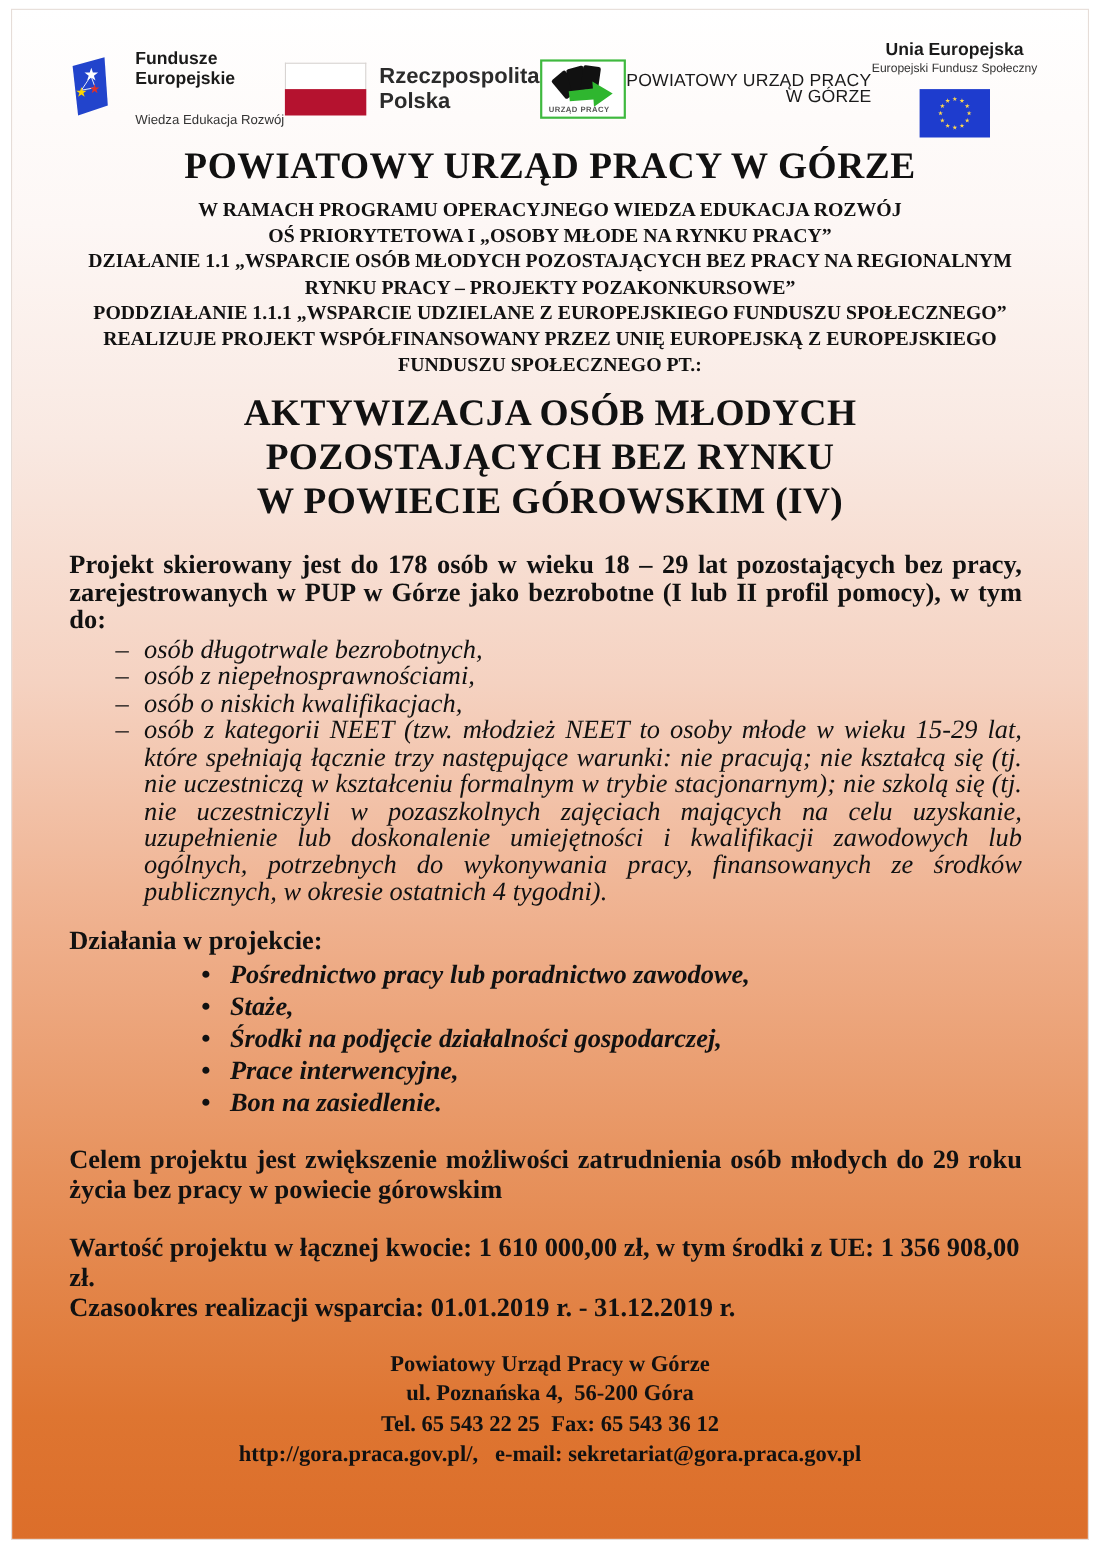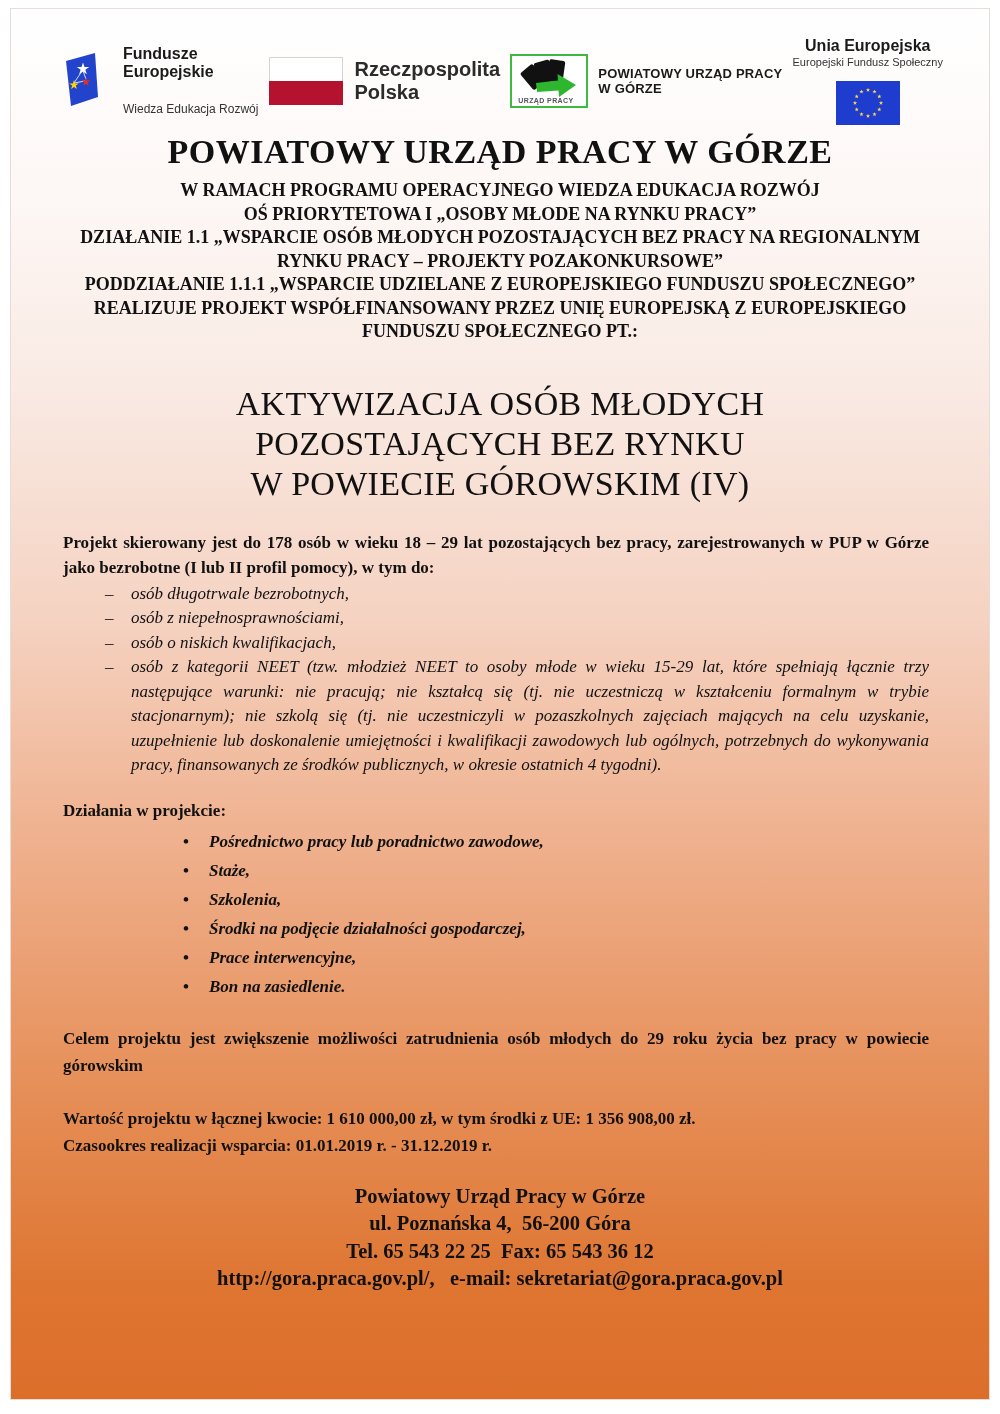--- a/index.html
+++ b/index.html
@@ -25,32 +25,32 @@
   .logo-fe{display:flex;align-items:center;gap:24px;}
   .logo-fe .txt .t1{font-size:16px;font-weight:bold;line-height:18px;color:#1a1a1a;}
   .logo-fe .txt .t2{font-size:12px;line-height:16px;color:#333;margin-top:20px;}
   .logo-pl{display:flex;align-items:center;gap:12px;}
   .flag-pl{width:74px;height:48px;}
   .flag-pl .top{height:50%;background:#fff;border:1px solid #d8d4d2;border-bottom:none;box-sizing:border-box;}
   .flag-pl .bot{height:50%;background:#b5122f;}
   .logo-pl .txt{font-size:20px;font-weight:600;line-height:23px;color:#2b2b2b;}
   .logo-pup{position:relative;width:78px;height:54px;background:#fff;border:2px solid #3fb93f;box-sizing:border-box;}
   .logo-pup .caption{position:absolute;left:6px;bottom:2px;font-size:7px;font-weight:bold;color:#555;letter-spacing:.4px;}
-  .office{font-size:13px;font-weight:bold;line-height:15px;text-align:left;color:#1a1a1a;letter-spacing:.2px;}
+  .office{font-size:16px;font-weight:normal;line-height:15px;text-align:right;color:#1a1a1a;letter-spacing:.2px;}
   .logo-eu{display:flex;align-items:center;gap:12px;flex-direction:column;}
   .logo-eu .txt{text-align:center;}
   .logo-eu .txt .t1{font-size:16px;font-weight:bold;line-height:18px;color:#1a1a1a;}
   .logo-eu .txt .t2{font-size:11px;line-height:14px;color:#333;}
   .flag-eu{width:64px;height:44px;background:#1e3cce;}
 
   
   .h1-title{margin:20px 0 0;text-align:center;font-size:34px;font-weight:bold;letter-spacing:.5px;}
   .program{margin:8px auto 0;width:880px;text-align:center;font-weight:bold;font-size:18px;line-height:23.5px;}
-  .project-title{margin-top:40px;text-align:center;font-weight:normal;font-size:34px;line-height:40px;letter-spacing:.3px;}
-  .bodytext{margin:26px 60px 0 52px;font-size:17px;}
+  .project-title{margin-top:12px;text-align:center;font-weight:bold;font-size:34px;line-height:40px;letter-spacing:.3px;}
+  .bodytext{margin:26px 60px 0 52px;font-size:24px;}
   .intro{font-weight:bold;line-height:25px;text-align:justify;}
   ul.dash-list{list-style:none;margin:2px 0 0;padding:0 0 0 42px;}
   ul.dash-list li{position:relative;padding-left:26px;font-style:italic;line-height:24.5px;}
   ul.dash-list li::before{content:"\2013";position:absolute;left:0;}
   ul.dash-list li.justify{text-align:justify;}
   .activities-heading{margin-top:20px;font-weight:bold;line-height:25px;}
   ul.bullet-list{list-style:none;margin:4px 0 0;padding:0 0 0 120px;}
   ul.bullet-list li{position:relative;padding-left:26px;font-weight:bold;font-style:italic;line-height:29px;}
   ul.bullet-list li::before{content:"\2022";position:absolute;left:0;font-style:normal;}
   .goal{margin-top:24px;font-weight:bold;line-height:27px;text-align:justify;}
@@ -168,21 +168,20 @@
       <li>osób z niepełnosprawnościami,</li>
       <li>osób o niskich kwalifikacjach,</li>
       <li class="justify">osób z kategorii NEET (tzw. młodzież NEET to osoby młode w wieku 15-29 lat, które spełniają łącznie trzy następujące warunki: nie pracują; nie kształcą się (tj. nie uczestniczą w kształceniu formalnym w trybie stacjonarnym); nie szkolą się (tj. nie uczestniczyli w pozaszkolnych zajęciach mających na celu uzyskanie, uzupełnienie lub doskonalenie umiejętności i kwalifikacji zawodowych lub ogólnych, potrzebnych do wykonywania pracy, finansowanych ze środków publicznych, w okresie ostatnich 4 tygodni).</li>
     </ul>
 
     <div class="activities-heading">Działania w projekcie:</div>
 
     <ul class="bullet-list">
       <li>Pośrednictwo pracy lub poradnictwo zawodowe,</li>
       <li>Staże,</li>
-      <li>Szkolenia,</li>
       <li>Środki na podjęcie działalności gospodarczej,</li>
       <li>Prace interwencyjne,</li>
       <li>Bon na zasiedlenie.</li>
     </ul>
 
     <p class="goal" style="margin-bottom:0;">Celem projektu jest zwiększenie możliwości zatrudnienia osób młodych do 29 roku życia bez pracy w powiecie górowskim</p>
 
     <div class="value-block">
       <div>Wartość projektu w łącznej kwocie: 1 610 000,00 zł, w tym środki z UE: 1 356 908,00 zł.</div>
       <div>Czasookres realizacji wsparcia: 01.01.2019 r. - 31.12.2019 r.</div>

